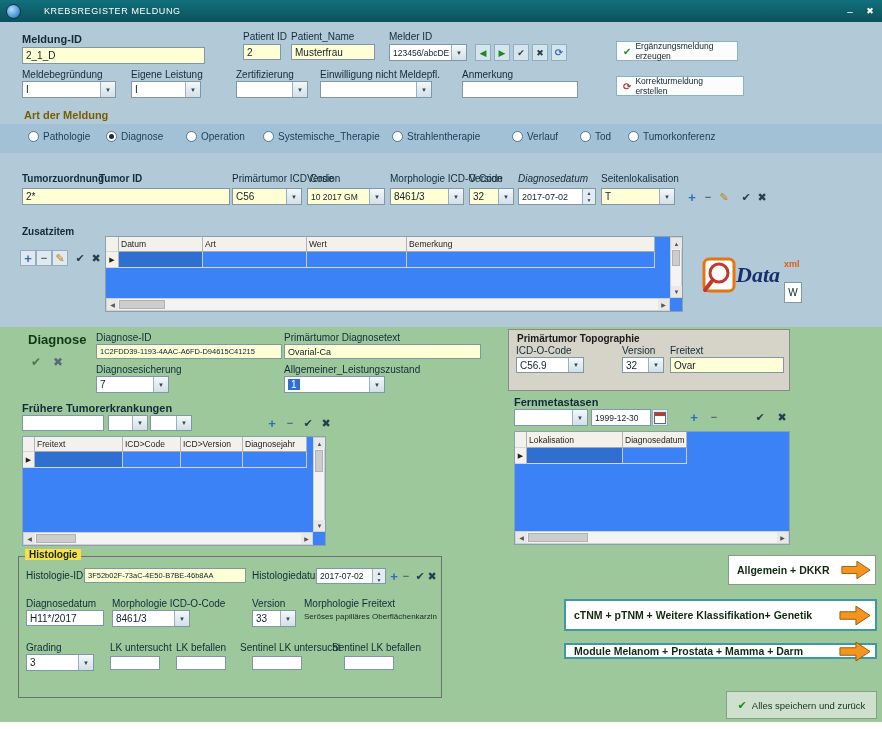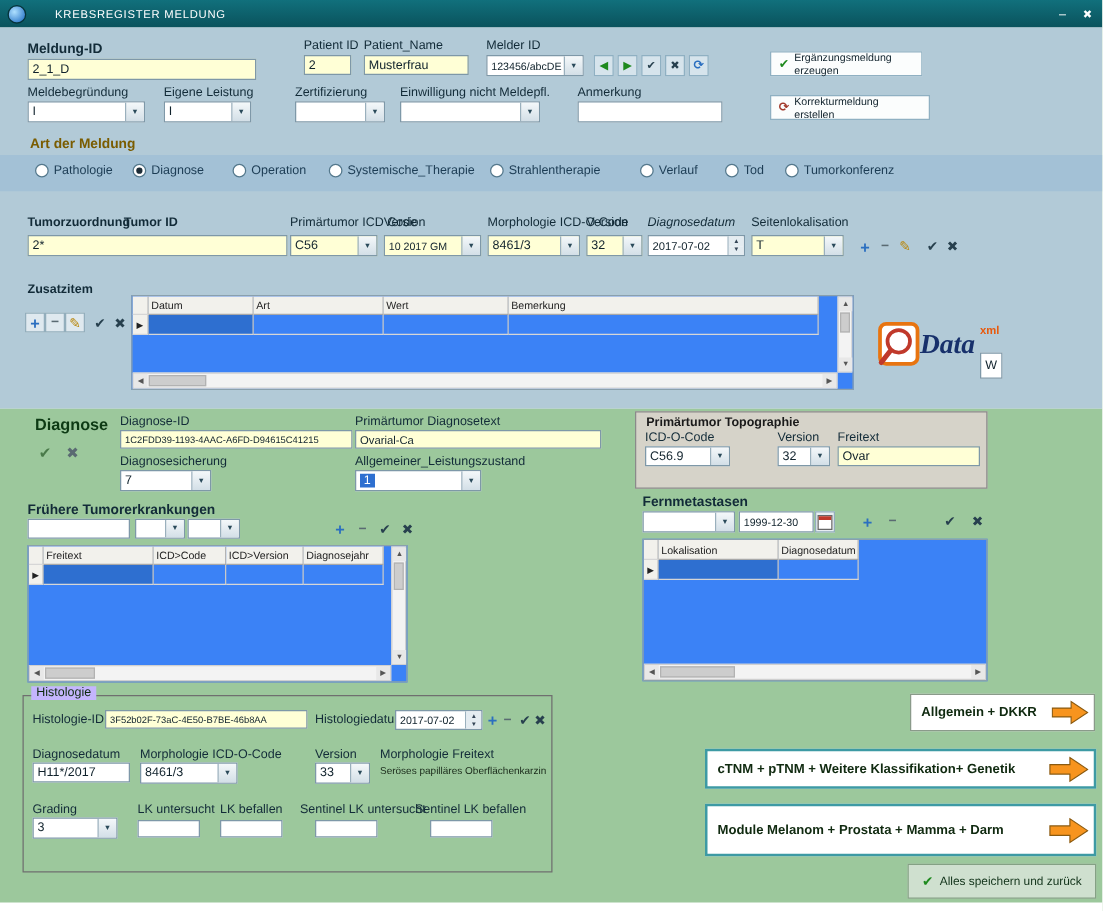--- a/index.html
+++ b/index.html
@@ -75,21 +75,21 @@
   .gsel{background:#f2f1ec;border-right:1px solid #b3b3b3}
   .selb{background:#2e6fd0}
   .g-rowmark::after{content:"▶";font-size:7px;color:#222;margin:auto}
   
   .sb{position:absolute;background:#f3f3f3;border:1px solid #d0d0d0;box-sizing:border-box}
   .sarr{position:absolute;width:11px;height:11px;display:flex;align-items:center;justify-content:center;
        background:#e8e8e8;color:#555;font-size:6px}
   .thumb{position:absolute;background:#cdcdcd;border:1px solid #b2b2b2;box-sizing:border-box}
   
   .groupbox{position:absolute;border:1px solid #6f6f6f;box-sizing:border-box}
-  .gb-title{position:absolute;top:-8px;left:6px;background:#c4b5fd;padding:0 4px;font-size:10px;font-weight:normal;color:#0d2a0d}
+  .gb-title{position:absolute;top:-8px;left:6px;background:#fde047;padding:0 4px;font-size:10px;font-weight:bold;color:#0d2a0d}
   .panel{position:absolute;background:#d6d3c9;border:1px solid #8a8a8a;box-sizing:border-box}
   .panel-title{position:absolute;font-size:10px;font-weight:bold;color:#1a1a1a}
   
   .calbtn{position:absolute;width:16px;height:17px;background:#e7edf1;border:1px solid #93aebc;
        box-sizing:border-box;display:flex;align-items:center;justify-content:center}
   .cal{width:10px;height:10px;border:1px solid #666;background:#fff;position:relative;display:block}
   .cal::before{content:"";position:absolute;left:0;right:0;top:0;height:3px;background:#c0392b}
   
   .logo-text{position:absolute;left:38px;top:8px;font-size:22px;font-weight:bold;font-style:italic;
        color:#17306b;font-family:"Liberation Serif","DejaVu Serif",serif}
@@ -502,21 +502,21 @@
     </svg>
   </div>
 
   <div class="modbtn" style="left:564px;top:599px;width:313px;height:32px">
     <span>cTNM + pTNM + Weitere Klassifikation+ Genetik</span>
     <svg width="32" height="21" viewBox="0 0 34 22">
       <polygon points="1,7 18,7 18,1 33,11 18,21 18,15 1,15" fill="#F7941E" stroke="#8a5a10" stroke-width="1"></polygon>
     </svg>
   </div>
 
-  <div class="modbtn" style="left:564px;top:643px;width:313px;height:42px">
+  <div class="modbtn" style="left:564px;top:643px;width:313px;height:16px">
     <span>Module Melanom + Prostata + Mamma + Darm</span>
     <svg width="32" height="21" viewBox="0 0 34 22">
       <polygon points="1,7 18,7 18,1 33,11 18,21 18,15 1,15" fill="#F7941E" stroke="#8a5a10" stroke-width="1"></polygon>
     </svg>
   </div>
 
   <div class="savebtn" style="left:726px;top:691px;width:151px;height:28px">
     <span class="g-check c-green" style="font-size:11px"></span>
     <span>Alles speichern und zurück</span>
   </div>

